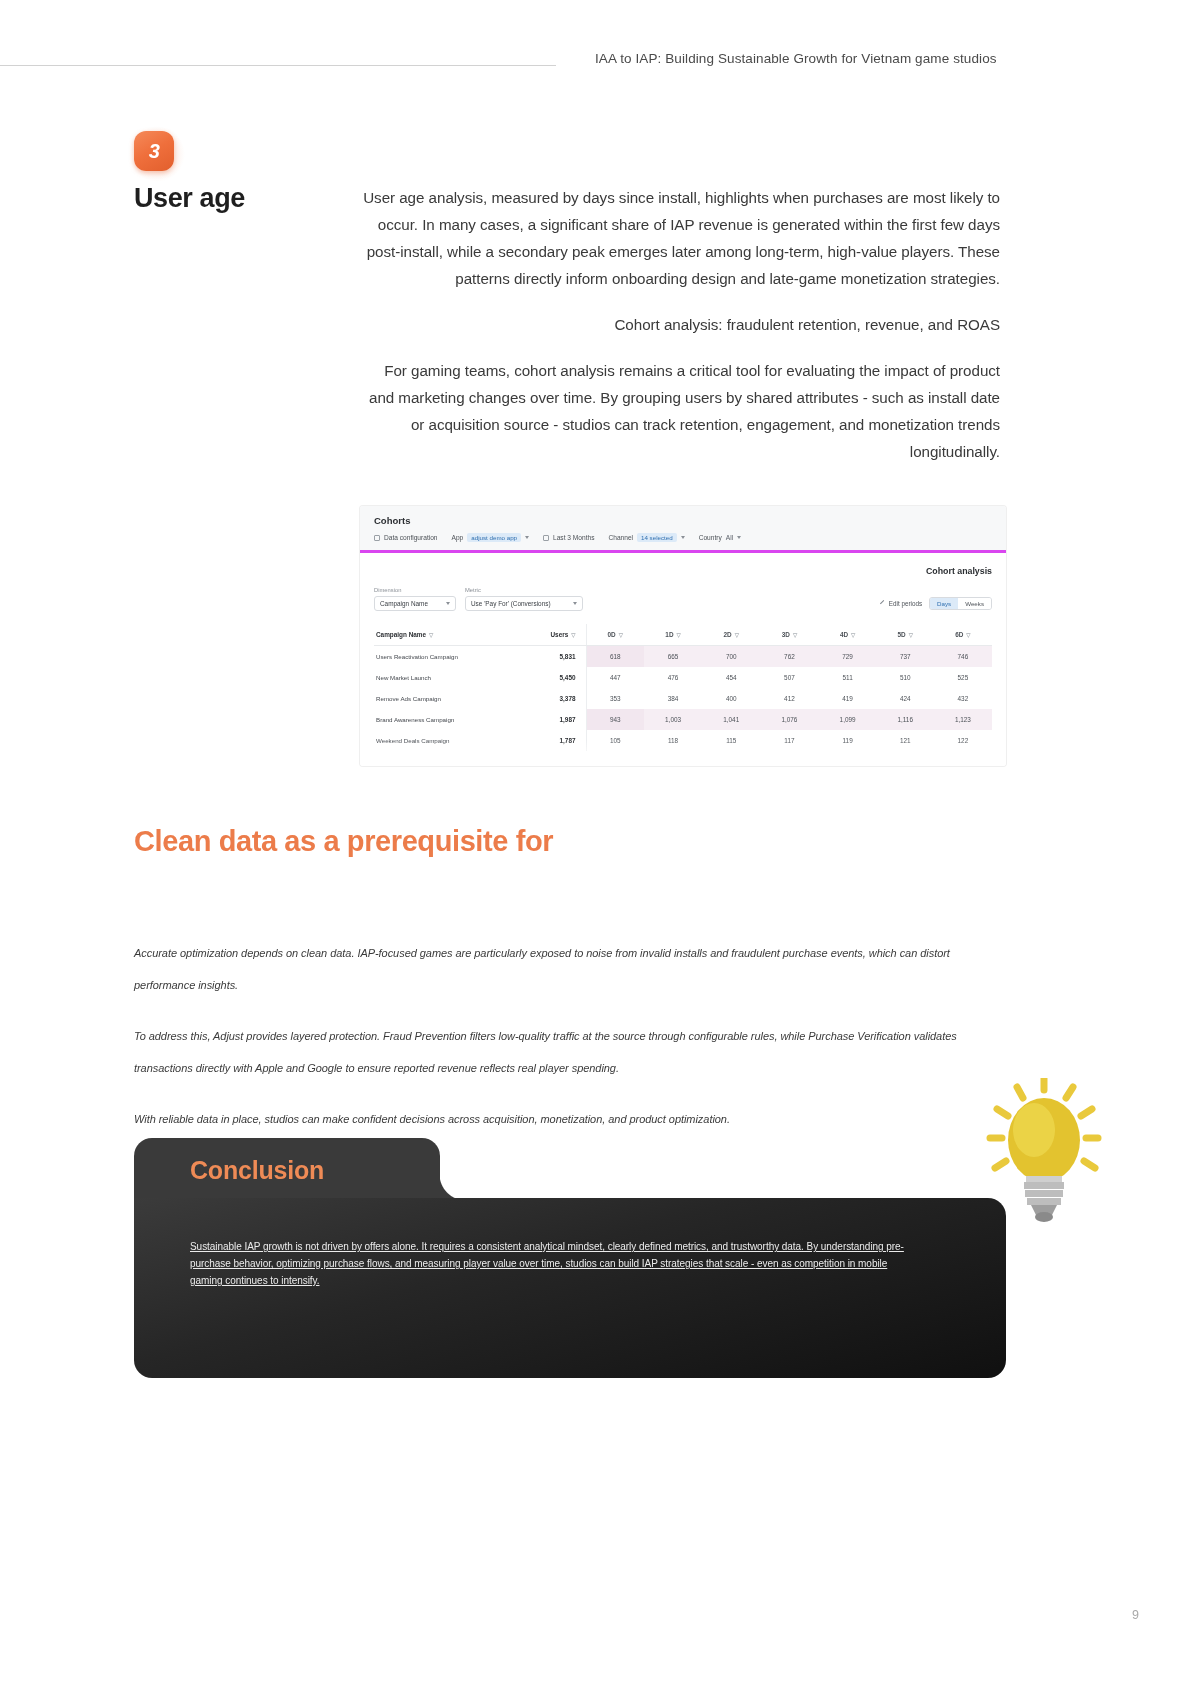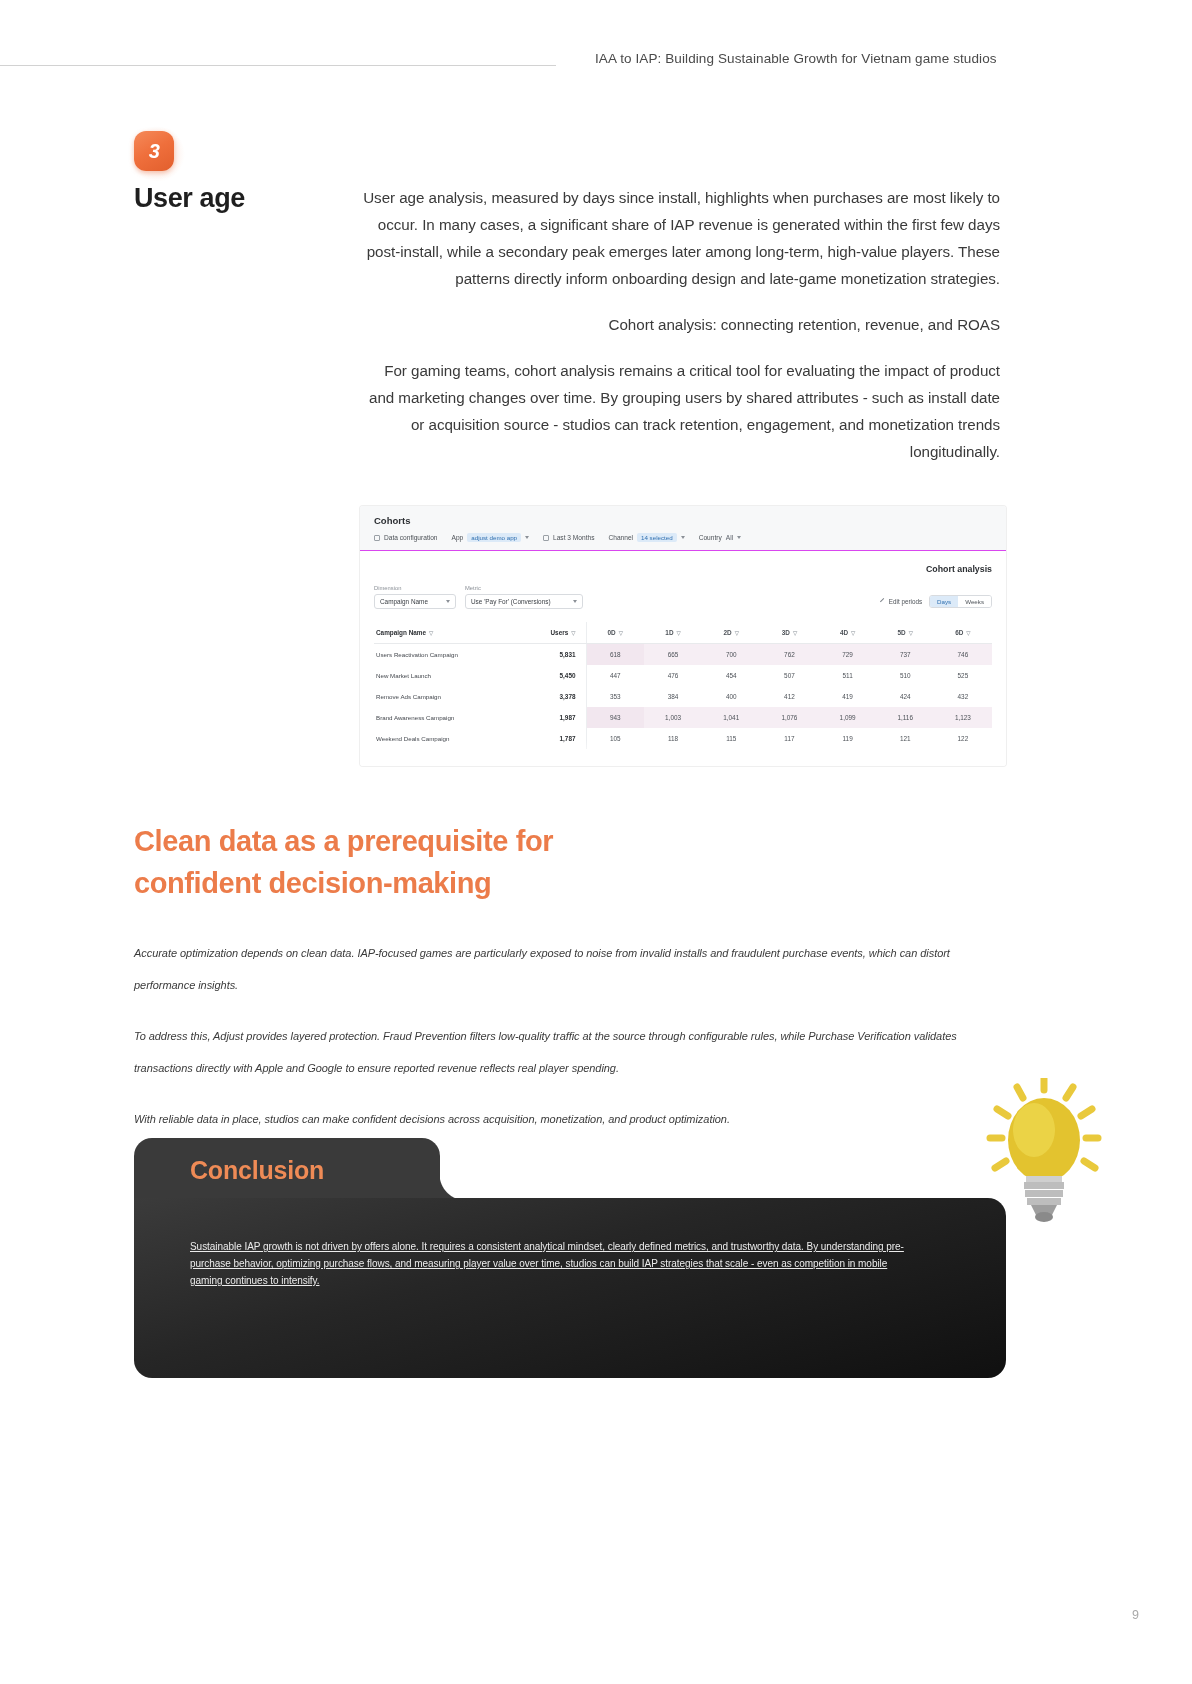--- a/index.html
+++ b/index.html
@@ -106,21 +106,21 @@
     height: 260px;
     background: #ffffff;
     border-radius: 3px;
     overflow: hidden;
     box-shadow: 0 0 0 1px #efefef;
     filter: blur(0.25px);
   }
   .dash-top {
     background: #f7f8f9;
     padding: 9px 14px 8px 14px;
-    border-bottom: 1px solid #d946ef;
+    border-bottom: 3px solid #d946ef;
   }
   .dash-top-title {
     font-size: 9.5px;
     font-weight: bold;
     color: #2c2f33;
     margin-bottom: 7px;
   }
   .dash-filters {
     display: flex;
     align-items: center;
@@ -380,21 +380,21 @@
 </div>
 
 <div class="section-badge-wrap">
   <div class="badge-glow"></div>
   <div class="section-badge">3</div>
 </div>
 <div class="section-heading">User age</div>
 
 <div class="col-right">
   <p>User age analysis, measured by days since install, highlights when purchases are most likely to occur. In many cases, a significant share of IAP revenue is generated within the first few days post-install, while a secondary peak emerges later among long-term, high-value players. These patterns directly inform onboarding design and late-game monetization strategies.</p>
-  <p>Cohort analysis: connecting retention, revenue, and ROAS</p>
+  <p>Cohort analysis: fraudulent retention, revenue, and ROAS</p>
   <p>For gaming teams, cohort analysis remains a critical tool for evaluating the impact of product and marketing changes over time. By grouping users by shared attributes - such as install date or acquisition source - studios can track retention, engagement, and monetization trends longitudinally.</p>
 </div>
 
 <div class="dash">
 
   <div class="dash-top">
     <div class="dash-top-title">Cohorts</div>
     <div class="dash-filters">
 
       <div class="dfilter">
@@ -549,21 +549,20 @@
           <td class="val">122</td>
         </tr>
       </tbody>
     </table>
   </div>
   <div class="dash-fade"></div>
 </div>
 
 <div class="big-orange-heading">
   <div>Clean data as a prerequisite for</div>
-  <div>confident decision-making</div>
 </div>
 
 <div class="wide-copy">
   <p>Accurate optimization depends on clean data. IAP-focused games are particularly exposed to noise from invalid installs and fraudulent purchase events, which can distort performance insights.</p>
   <p>To address this, Adjust provides layered protection. Fraud Prevention filters low-quality traffic at the source through configurable rules, while Purchase Verification validates transactions directly with Apple and Google to ensure reported revenue reflects real player spending.</p>
   <p>With reliable data in place, studios can make confident decisions across acquisition, monetization, and product optimization.</p>
 </div>
 
 <div class="conclusion-wrap">
   <div class="concl-tab"></div>

